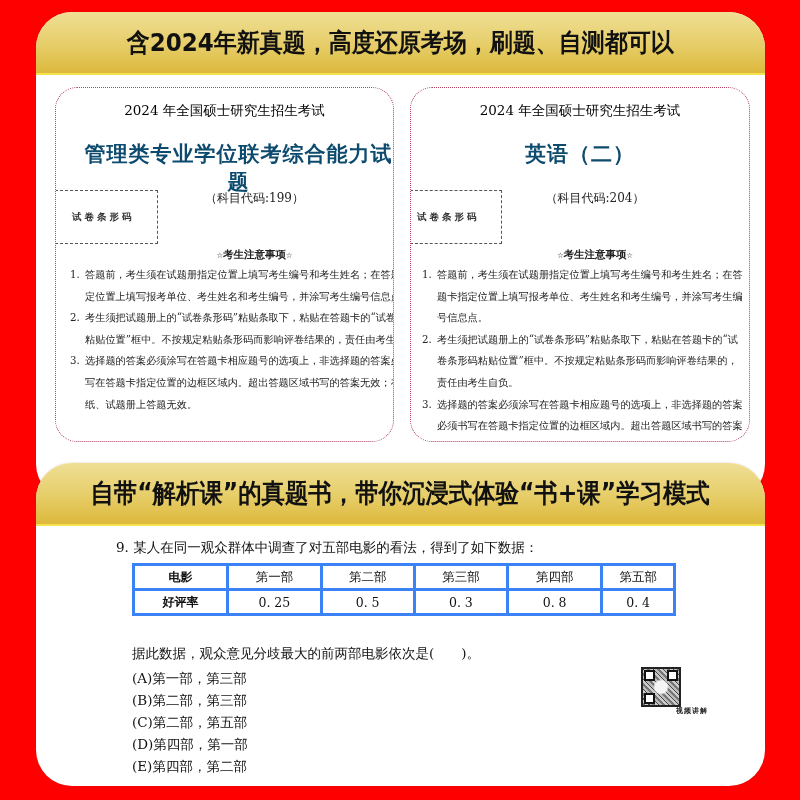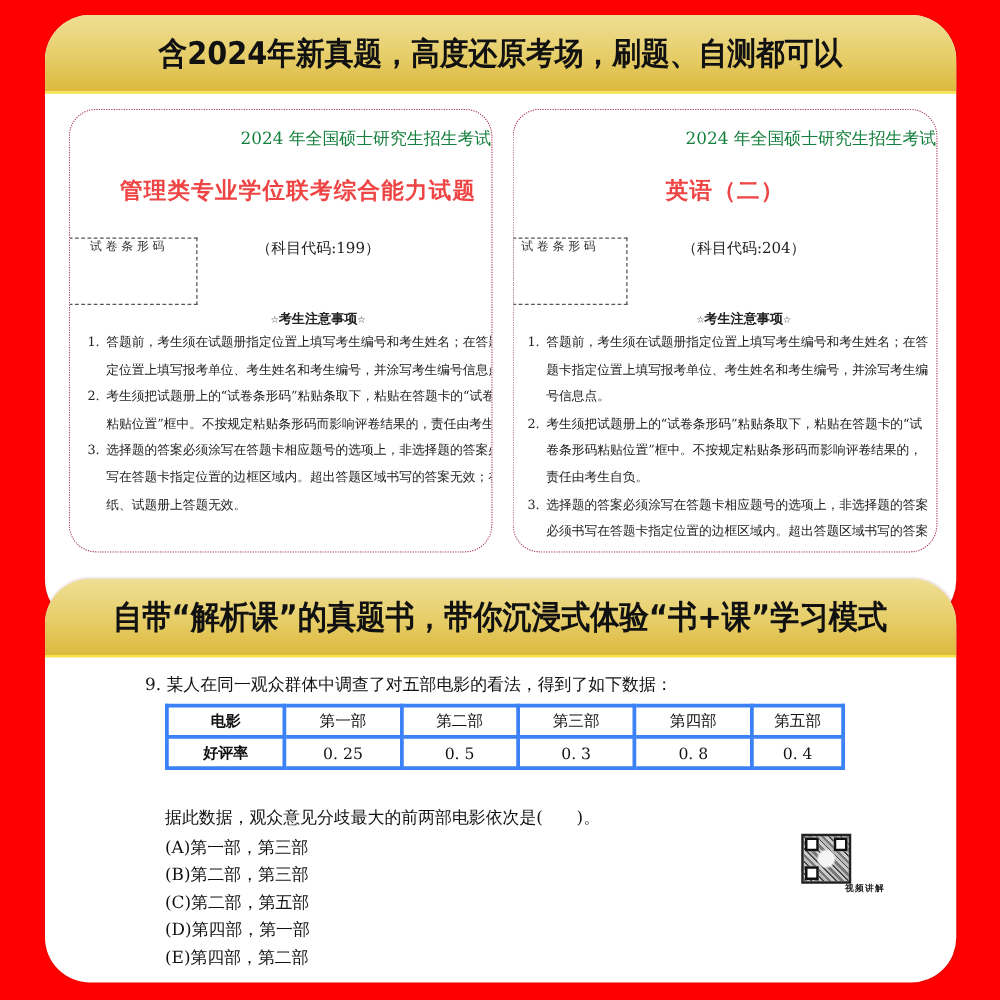--- a/index.html
+++ b/index.html
@@ -37,39 +37,39 @@
     border: 1px dotted #b0425f;
     border-radius: 22px;
     background: #fff;
     overflow: hidden;
   }
   .paper-left { left: 19px; width: 337px; }
   .paper-right { left: 374px; width: 338px; }
 
   .p-title1 {
     position: absolute; top: 14px; left: 0; width: 100%;
-    text-align: right; font-size: 13.5px; color: #15803d;
+    text-align: center; font-size: 13.5px; color: #000000;
   }
   .p-title2 {
     position: absolute; top: 52px; left: 0; width: 100%;
-    text-align: center; font-size: 18px; font-weight: bold; color: #ef4444;
+    text-align: center; font-size: 21px; font-weight: bold; color: #0c4a6e;
     font-family: "DejaVu Sans", "Liberation Sans", sans-serif;
     letter-spacing: 1px;
   }
   .paper-left .p-title2 { padding-left: 28px; box-sizing: border-box; }
   .p-code {
     position: absolute; top: 102px; left: 0; width: 100%;
     text-align: center; font-size: 12px; color: #222;
   }
   .paper-left .p-code { padding-left: 60px; box-sizing: border-box; }
   .paper-right .p-code { padding-left: 30px; box-sizing: border-box; }
   .barcode-box {
     position: absolute; top: 102px; left: -1px;
     border: 1px dashed #555; height: 52px;
-    display: flex; align-items: flex-start;
+    display: flex; align-items: center; font-weight: bold;
   }
   .paper-left .barcode-box { width: 101px; }
   .paper-right .barcode-box { width: 90px; }
   .barcode-label {
     font-size: 9.5px; color: #333; letter-spacing: 3px; padding-left: 16px;
     font-family: "DejaVu Sans", "Liberation Sans", sans-serif;
   }
   .paper-right .barcode-label { padding-left: 6px; }
   .p-notice {
     position: absolute; top: 148px; left: 0; width: 100%;

